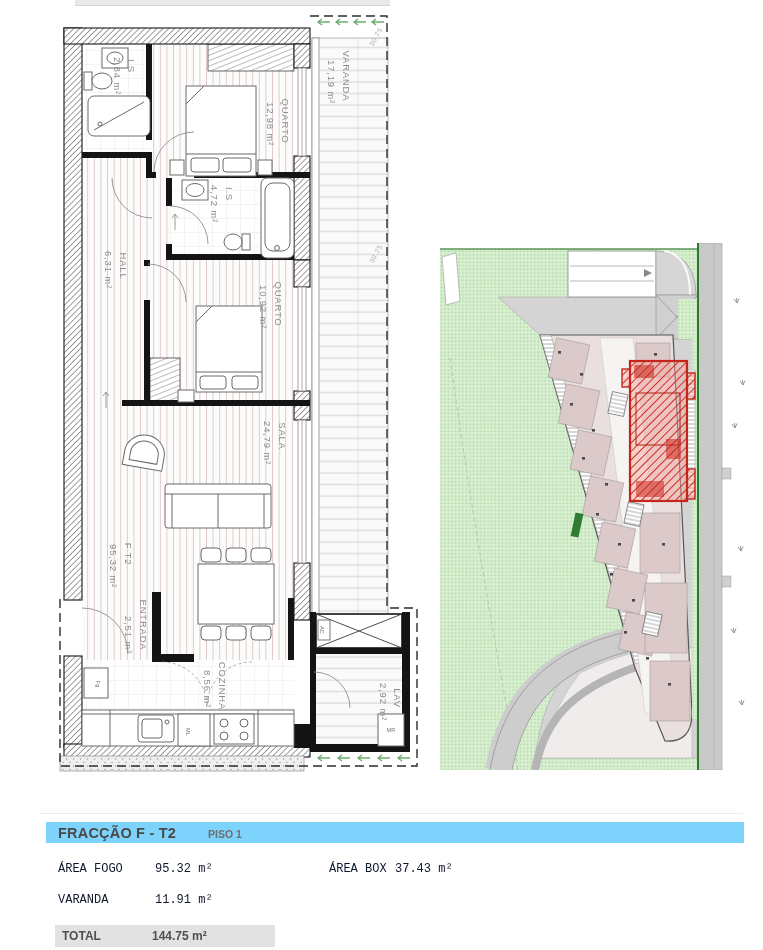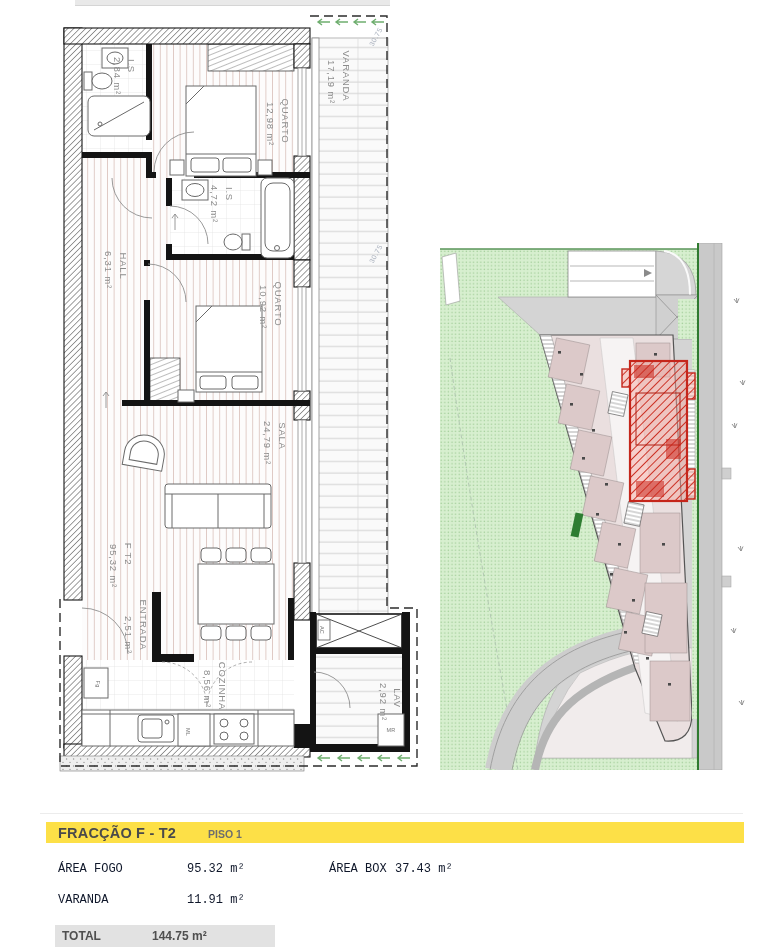--- a/index.html
+++ b/index.html
@@ -20,27 +20,27 @@
   .tinyL{font-family:"Liberation Sans",sans-serif;font-size:5.5px;fill:#777;letter-spacing:.3px;}
   .lvl{font-family:"Liberation Sans",sans-serif;font-size:7px;fill:#a9b0bd;letter-spacing:.5px;}
   .garr{stroke:#6fae6f;stroke-width:1.4;fill:none;}
   
   .bld{fill:#eadfdf;stroke:#555;stroke-width:1.2;}
   .unit{fill:#dcc9c9;stroke:#9a8f8f;stroke-width:.5;}
   .mark{fill:#4a4a4a;}
   .plant{stroke:#8a8a8a;stroke-width:.9;fill:none;}
   
   .hairline{position:absolute;left:40px;top:813px;width:703px;height:1px;background:#ececec;}
-  .tbl-header{position:absolute;left:46px;top:822px;width:698px;height:21px;background:#fde047;
+  .tbl-header{position:absolute;left:46px;top:822px;width:698px;height:21px;background:#7dd3fc;
         display:flex;align-items:center;}
   .tbl-title{font-size:14.5px;font-weight:bold;color:#4a4a4a;letter-spacing:.2px;margin-left:12px;}
   .tbl-sub{font-size:10.5px;font-weight:bold;color:#6e6e6e;margin-left:26px;margin-top:2px;padding-left:6px;}
   .tbl-row{position:absolute;left:58px;width:650px;height:16px;font-size:12px;color:#0f172a;font-family:Liberation Mono, monospace;}
   .tbl-row span{position:absolute;white-space:nowrap;}
-  .c0{left:0;} .c1{left:97px;margin-left:32px;} .c2{left:242px;margin-left:29px;} .c3{left:337px;}
+  .c0{left:0;} .c1{left:97px;} .c2{left:242px;margin-left:29px;} .c3{left:337px;}
   .tbl-total{position:absolute;left:55px;top:925px;width:220px;height:22px;background:#e2e2e2;}
   .tbl-total span{position:absolute;top:4px;font-size:12px;font-weight:bold;color:#4f4f4f;white-space:nowrap;}
   .t0{left:7px;} .t1{left:97px;}
   .topstrip{position:absolute;left:75px;top:0;width:315px;height:5px;background:#e9e9e9;
         border-bottom:1px solid #d5d5d5;}
 </style>
 </head>
 <body>
 
 <div class="page">

